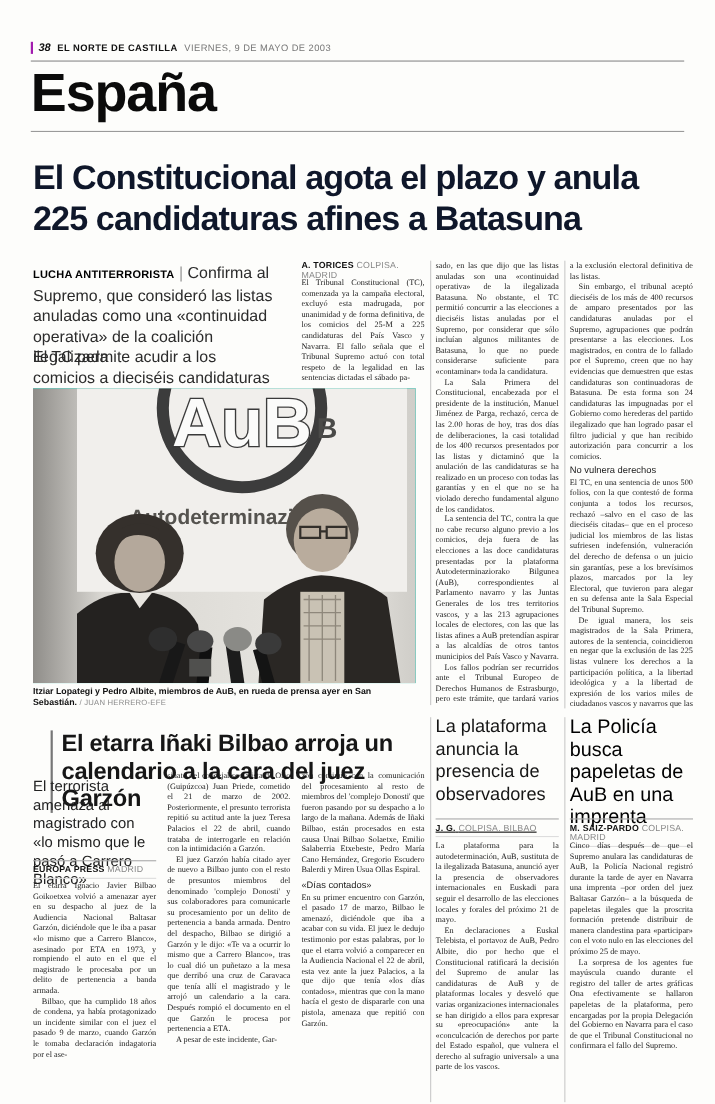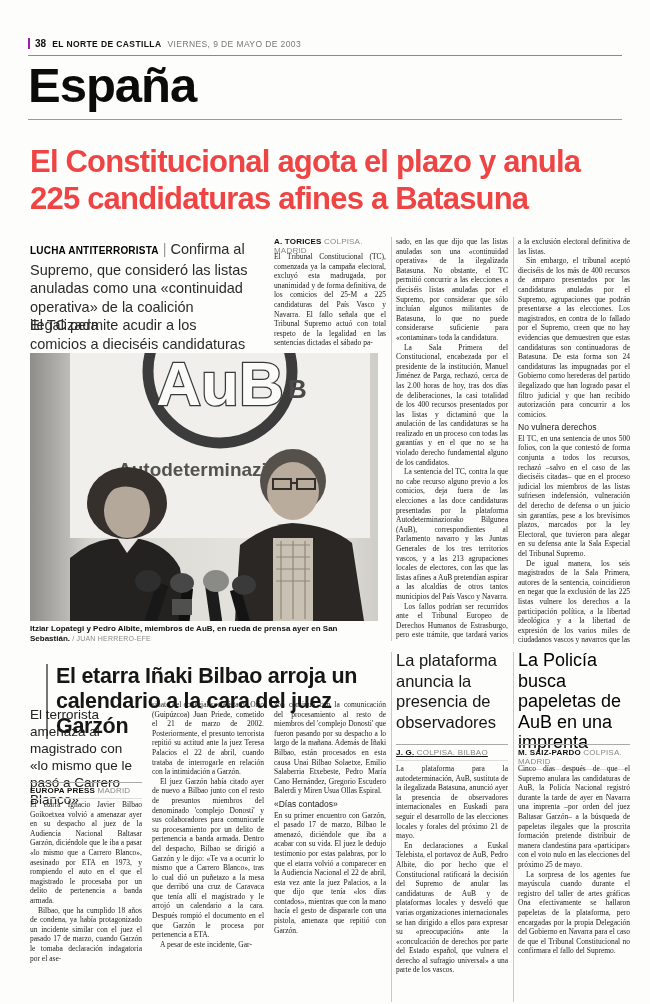--- a/index.html
+++ b/index.html
@@ -4,28 +4,28 @@
 <style>
   html,body{margin:0;padding:0;}
   body{
     width:650px;height:1004px;background:#fdfdfb;color:#111;
     font-family:"Liberation Sans",sans-serif;position:relative;overflow:hidden;
   }
   .abs{position:absolute;}
   
   .pagehead{left:28px;top:38px;width:594px;height:14px;font-size:8.5px;
     display:flex;align-items:baseline;gap:6px;border-bottom:1px solid #8a8a8a;padding-bottom:3px;}
-  .pagenum{font-weight:bold;font-size:10px;border-left:2px solid #a21caf;padding-left:5px;}
+  .pagenum{font-weight:bold;font-size:10px;border-left:2px solid #a21caf;padding-left:5px;font-style:italic;}
   .papername{font-weight:bold;letter-spacing:.4px;}
   .pagedate{color:#777;letter-spacing:.4px;}
   .section-title{left:28px;top:60px;width:594px;font-weight:bold;font-size:49px;
     letter-spacing:-1px;color:#0b0b0b;border-bottom:1px solid #9a9a9a;padding-bottom:8px;line-height:1.05;}
   
   .lead-headline{left:30px;top:143px;width:600px;font-weight:bold;font-size:31px;
-    line-height:37px;letter-spacing:-0.8px;color:#ef4444;}
+    line-height:37px;letter-spacing:-0.8px;color:#0f172a;}
   .deck{left:30px;top:240px;width:226px;font-size:14.5px;line-height:18.5px;color:#2b2b2b;}
   .kicker{font-weight:bold;font-size:10px;letter-spacing:.2px;color:#000;}
   .kicker-sep{color:#999;font-weight:normal;}
   .deck2{left:30px;top:316px;width:226px;font-size:14.5px;line-height:18.5px;color:#2b2b2b;
     border-bottom:1px solid #9a9a9a;padding-bottom:10px;}
   .byline{font-size:8px;letter-spacing:.2px;}
   .byline b{font-weight:bold;}
   .byline .agency{color:#888;}
   .lead-byline{left:274px;top:237px;width:112px;}
   .bodytext{font-family:"Liberation Serif","DejaVu Serif",serif;font-size:7.5px;
@@ -157,21 +157,21 @@
 </div>
 
 <h2 class="abs ba-left-head bar-head" style="margin:16px;font-weight:bold;">El etarra Iñaki Bilbao arroja un calendario a la cara del juez Garzón</h2>
 <div class="abs ba-left-sub">El terrorista amenaza al magistrado con «lo mismo que le pasó a Carrero Blanco»</div>
 <div class="abs byline ba-byline ba-left-byline">
   <b>EUROPA PRESS</b>
   <span class="agency">MADRID</span>
 </div>
 <div class="abs bodytext leg-e1">
   <p class="cont">El etarra Ignacio Javier Bilbao Goikoetxea volvió a amenazar ayer en su despacho al juez de la Audiencia Nacional Baltasar Garzón, diciéndole que le iba a pasar «lo mismo que a Carrero Blanco», asesinado por ETA en 1973, y rompiendo el auto en el que el magistrado le procesaba por un delito de pertenencia a banda armada.</p>
-  <p>Bilbao, que ha cumplido 18 años de condena, ya había protagonizado un incidente similar con el juez el pasado 17 de marzo, cuando Garzón le tomaba declaración indagatoria por el ase-</p>
+  <p>Bilbao, que ha cumplido 18 años de condena, ya había protagonizado un incidente similar con el juez el pasado 9 de marzo, cuando Garzón le tomaba declaración indagatoria por el ase-</p>
 </div>
 <div class="abs bodytext leg-e2">
   <p class="cont">sinato del concejal socialista de Orio (Guipúzcoa) Juan Priede, cometido el 21 de marzo de 2002. Posteriormente, el presunto terrorista repitió su actitud ante la juez Teresa Palacios el 22 de abril, cuando trataba de interrogarle en relación con la intimidación a Garzón.</p>
   <p>El juez Garzón había citado ayer de nuevo a Bilbao junto con el resto de presuntos miembros del denominado 'complejo Donosti' y sus colaboradores para comunicarle su procesamiento por un delito de pertenencia a banda armada. Dentro del despacho, Bilbao se dirigió a Garzón y le dijo: «Te va a ocurrir lo mismo que a Carrero Blanco», tras lo cual dió un puñetazo a la mesa que derribó una cruz de Caravaca que tenía allí el magistrado y le arrojó un calendario a la cara. Después rompió el documento en el que Garzón le procesa por pertenencia a ETA.</p>
   <p>A pesar de este incidente, Gar-</p>
 </div>
 <div class="abs bodytext leg-e3">
   <p class="cont">zón continuó con la comunicación del procesamiento al resto de miembros del 'complejo Donosti' que fueron pasando por su despacho a lo largo de la mañana. Además de Iñaki Bilbao, están procesados en esta causa Unai Bilbao Solaetxe, Emilio Salaberria Etxebeste, Pedro María Cano Hernández, Gregorio Escudero Balerdi y Miren Usua Ollas Espiral.</p>
   <p class="inhead">«Días contados»</p>
   <p class="cont">En su primer encuentro con Garzón, el pasado 17 de marzo, Bilbao le amenazó, diciéndole que iba a acabar con su vida. El juez le dedujo testimonio por estas palabras, por lo que el etarra volvió a comparecer en la Audiencia Nacional el 22 de abril, esta vez ante la juez Palacios, a la que dijo que tenía «los días contados», mientras que con la mano hacía el gesto de dispararle con una pistola, amenaza que repitió con Garzón.</p>

